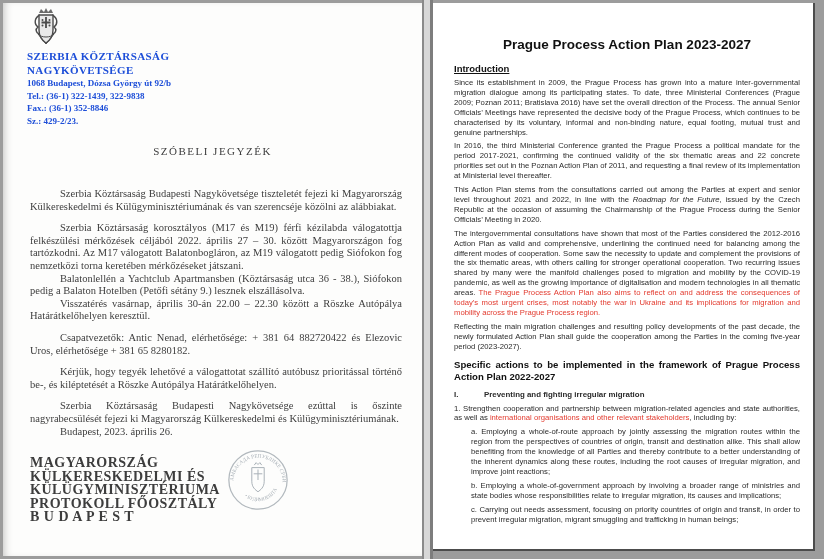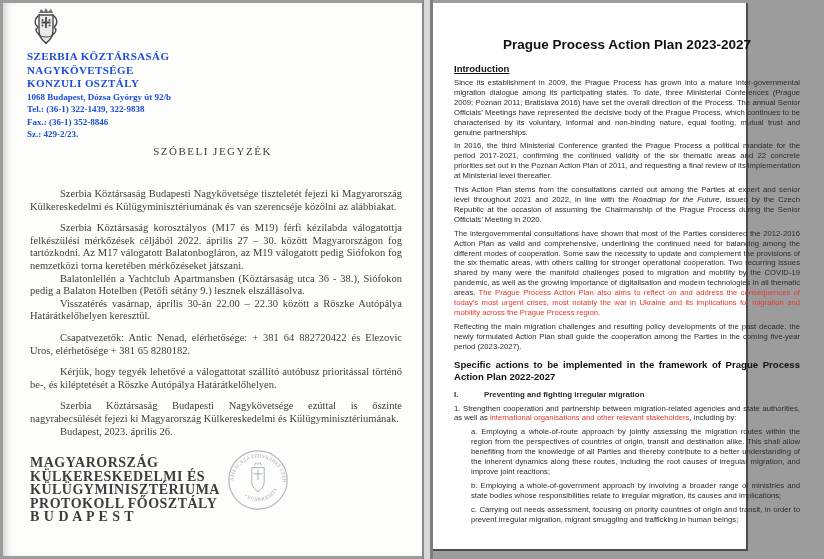--- a/index.html
+++ b/index.html
@@ -19,21 +19,21 @@
   .lbody{position:absolute;left:27px;top:176px;width:372px;color:#3d3d3d;
          font-size:10.5px;line-height:12.6px;text-align:justify;}
   .lbody p{margin:0;text-indent:30px;}
   .lbody p.gap{margin-top:9px;}
   .date-line{margin-top:10px;text-indent:30px;}
   .lfooter{margin-top:18px;font-weight:bold;font-size:14px;line-height:13.5px;
            letter-spacing:.5px;text-indent:0;}
   .lfooter div{text-indent:0;}
   .seal{position:absolute;left:224px;top:446px;width:62px;height:62px;opacity:.75;}
   
-  .page-right{position:absolute;left:433px;top:3px;width:315px;height:548px;background:#ffffff;
+  .page-right{position:absolute;left:433px;top:3px;width:382px;height:548px;background:#ffffff;
               border-right:2px solid #4c4c4c;border-bottom:2px solid #4c4c4c;box-sizing:border-box;
               font-family:"Liberation Sans", sans-serif;color:#2b2b2b;}
   .rflow{position:absolute;left:21px;top:34px;width:346px;}
   .rtitle{font-size:13.5px;font-weight:bold;text-align:center;color:#111;margin:0 0 11px 0;}
   .rintro-h{font-size:9.5px;font-weight:bold;text-decoration:underline;color:#111;margin:0 0 4px 0;}
   .rp{margin:0 0 4px 0;font-size:7.7px;line-height:9.9px;text-align:justify;}
   .rp .seg-red{color:var(--accent-red,#e23a2e);}
   .rp .seg-italic{font-style:italic;}
   .rspec-h{font-size:9.6px;font-weight:bold;color:#111;line-height:12.5px;
            text-align:justify;margin:7px 0 6px 0;}
@@ -59,21 +59,20 @@
         <circle cx="15.5" cy="19.5" r="1" fill="#4b4b4b" stroke="none"></circle>
         <circle cx="22.5" cy="19.5" r="1" fill="#4b4b4b" stroke="none"></circle>
         <path d="M11 28 C14 32 24 32 27 28 L19 38 Z" stroke-width="1"></path>
       </g>
     </svg>
 
     <div class="lhead">
       <div id="org-lines">
           <div class="org">SZERBIA KÖZTÁRSASÁG</div>
           <div class="org">NAGYKÖVETSÉGE</div>
-          <div class="org">KONZULI OSZTÁLY</div>
         </div>
       <div class="contact">1068 Budapest, Dózsa György út 92/b</div>
       <div class="contact">Tel.: (36-1) 322-1439, 322-9838</div>
       <div class="contact">Fax.: (36-1) 352-8846</div>
       <div class="contact">Sz.: 429-2/23.</div>
     </div>
 
     <div class="note-title">SZÓBELI JEGYZÉK</div>
 
     <div class="lbody">

